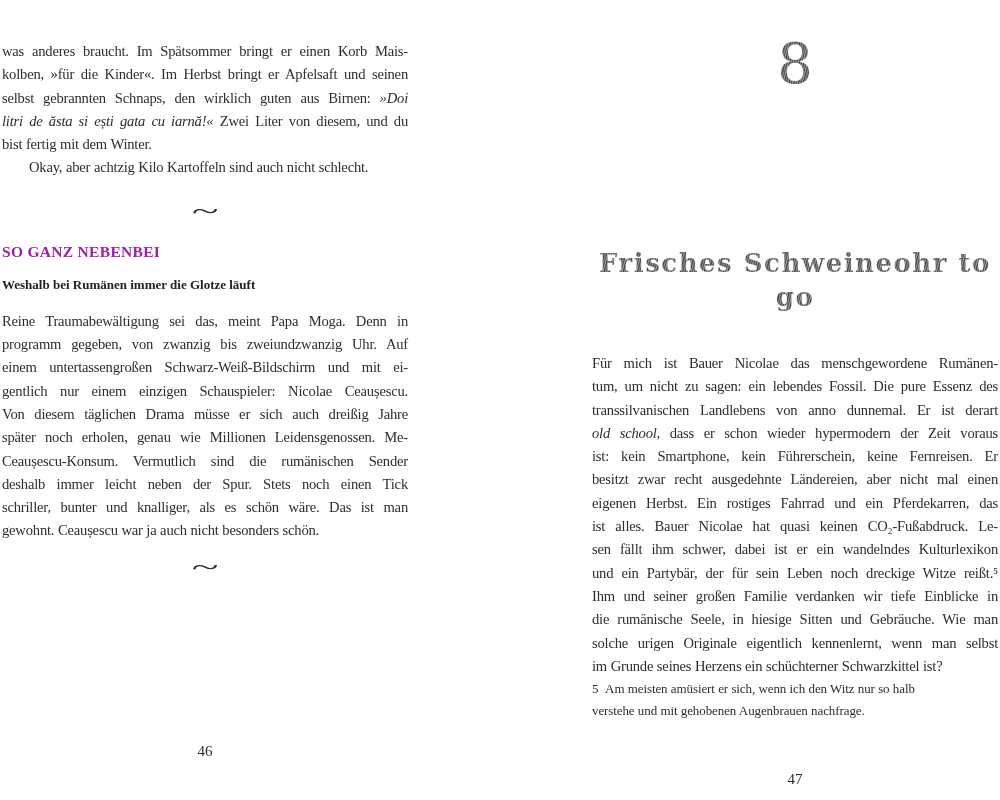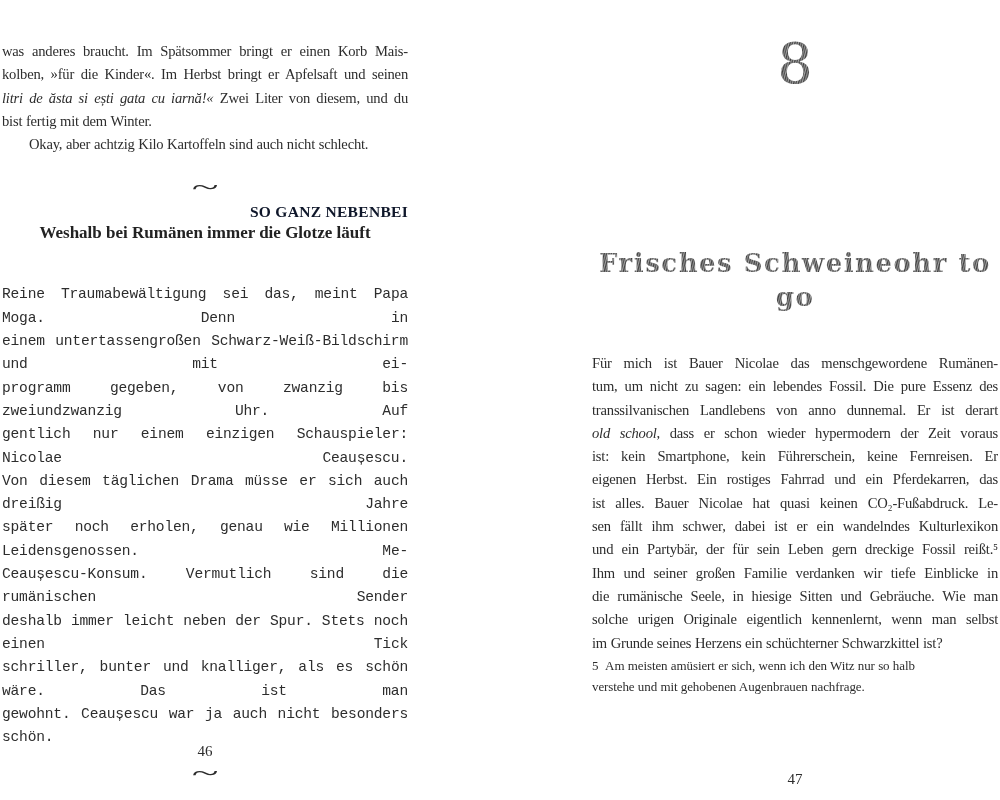--- a/index.html
+++ b/index.html
@@ -47,36 +47,37 @@
     color: #2d2d2d;
   }
   .ornament span {
     display: inline-block;
     transform: scaleX(1.9);
   }
   .ornament-bottom { margin-top: 9px; }
 
   
   .kicker {
-    text-align: right;
+    margin-top: 16px;
+    text-align: left;
     font-weight: bold;
     font-size: 15.5px;
     line-height: 20px;
     letter-spacing: 0.3px;
-    color: #0f172a;
+    color: #a21caf;
   }
   .subtitle {
-    margin-top: 0;
-    text-align: center;
+    margin-top: 12px;
+    text-align: left;
     font-weight: bold;
-    font-size: 17px;
+    font-size: 13px;
     line-height: 22px;
     color: #222222;
   }
-  .para-gap { margin-top: 39px; font-family: Liberation Mono, monospace; }
+  .para-gap { margin-top: 14px; }
 
   
   .chapter-number {
     margin-top: 6px;
     text-align: center;
     font-family: "DejaVu Serif", "Liberation Serif", serif;
     font-size: 56px;
     line-height: 56px;
     font-weight: normal;
   }
@@ -121,38 +122,39 @@
 </style>
 </head>
 <body>
 
 <main>
 
   <section class="col col-left">
     <div class="lines">
         <div class="tl">was anderes braucht. Im Spätsommer bringt er einen Korb Mais-</div>
         <div class="tl">kolben, »für die Kinder«. Im Herbst bringt er Apfelsaft und seinen</div>
+        <div class="tl">selbst gebrannten Schnaps, den wirklich guten aus Birnen: <i>»Doi</i></div>
         <div class="tl"><i>litri de ăsta si ești gata cu iarnă!«</i> Zwei Liter von diesem, und du</div>
         <div class="tl">bist fertig mit dem Winter.</div>
       </div>
     <div class="lines indent">
         <div class="tl">Okay, aber achtzig Kilo Kartoffeln sind auch nicht schlecht.</div>
       </div>
 
     <div class="ornament">
       <span>~</span>
     </div>
 
     <div class="kicker">SO GANZ NEBENBEI</div>
     <div class="subtitle">Weshalb bei Rumänen immer die Glotze läuft</div>
 
     <div class="lines para-gap">
         <div class="tl">Reine Traumabewältigung sei das, meint Papa Moga. Denn in</div>
+        <div class="tl">programm gegeben, von zwanzig bis zweiundzwanzig Uhr. Auf</div>
         <div class="tl">einem untertassengroßen Schwarz-Weiß-Bildschirm und mit ei-</div>
-        <div class="tl">programm gegeben, von zwanzig bis zweiundzwanzig Uhr. Auf</div>
         <div class="tl">gentlich nur einem einzigen Schauspieler: Nicolae Ceaușescu.</div>
         <div class="tl">Von diesem täglichen Drama müsse er sich auch dreißig Jahre</div>
         <div class="tl">später noch erholen, genau wie Millionen Leidensgenossen. Me-</div>
         <div class="tl">Ceaușescu-Konsum. Vermutlich sind die rumänischen Sender</div>
         <div class="tl">deshalb immer leicht neben der Spur. Stets noch einen Tick</div>
         <div class="tl">schriller, bunter und knalliger, als es schön wäre. Das ist man</div>
         <div class="tl">gewohnt. Ceaușescu war ja auch nicht besonders schön.</div>
       </div>
 
     <div class="ornament ornament-bottom">
@@ -166,24 +168,25 @@
     <div class="chapter-number engraved">8</div>
 
     <div class="chapter-title engraved">Frisches Schweineohr to go</div>
 
     <div class="lines body-gap">
         <div class="tl">Für mich ist Bauer Nicolae das menschgewordene Rumänen-</div>
         <div class="tl">tum, um nicht zu sagen: ein lebendes Fossil. Die pure Essenz des</div>
         <div class="tl">transsilvanischen Landlebens von anno dunnemal. Er ist derart</div>
         <div class="tl"><i>old school</i>, dass er schon wieder hypermodern der Zeit voraus</div>
         <div class="tl">ist: kein Smartphone, kein Führerschein, keine Fernreisen. Er</div>
+        <div class="tl">besitzt zwar recht ausgedehnte Ländereien, aber nicht mal einen</div>
         <div class="tl">eigenen Herbst. Ein rostiges Fahrrad und ein Pferdekarren, das</div>
         <div class="tl">ist alles. Bauer Nicolae hat quasi keinen CO₂-Fußabdruck. Le-</div>
         <div class="tl">sen fällt ihm schwer, dabei ist er ein wandelndes Kulturlexikon</div>
-        <div class="tl">und ein Partybär, der für sein Leben gern dreckige Fossil reißt.⁵</div>
+        <div class="tl">und ein Partybär, der für sein Leben noch dreckige Witze reißt.⁵</div>
         <div class="tl">Ihm und seiner großen Familie verdanken wir tiefe Einblicke in</div>
         <div class="tl">die rumänische Seele, in hiesige Sitten und Gebräuche. Wie man</div>
         <div class="tl">solche urigen Originale eigentlich kennenlernt, wenn man selbst</div>
         <div class="tl">im Grunde seines Herzens ein schüchterner Schwarzkittel ist?</div>
       </div>
 
     <div class="lines footnote no-just">
         <div class="tl">5&nbsp;&nbsp;Am meisten amüsiert er sich, wenn ich den Witz nur so halb</div>
         <div class="tl">verstehe und mit gehobenen Augenbrauen nachfrage.</div>
       </div>

